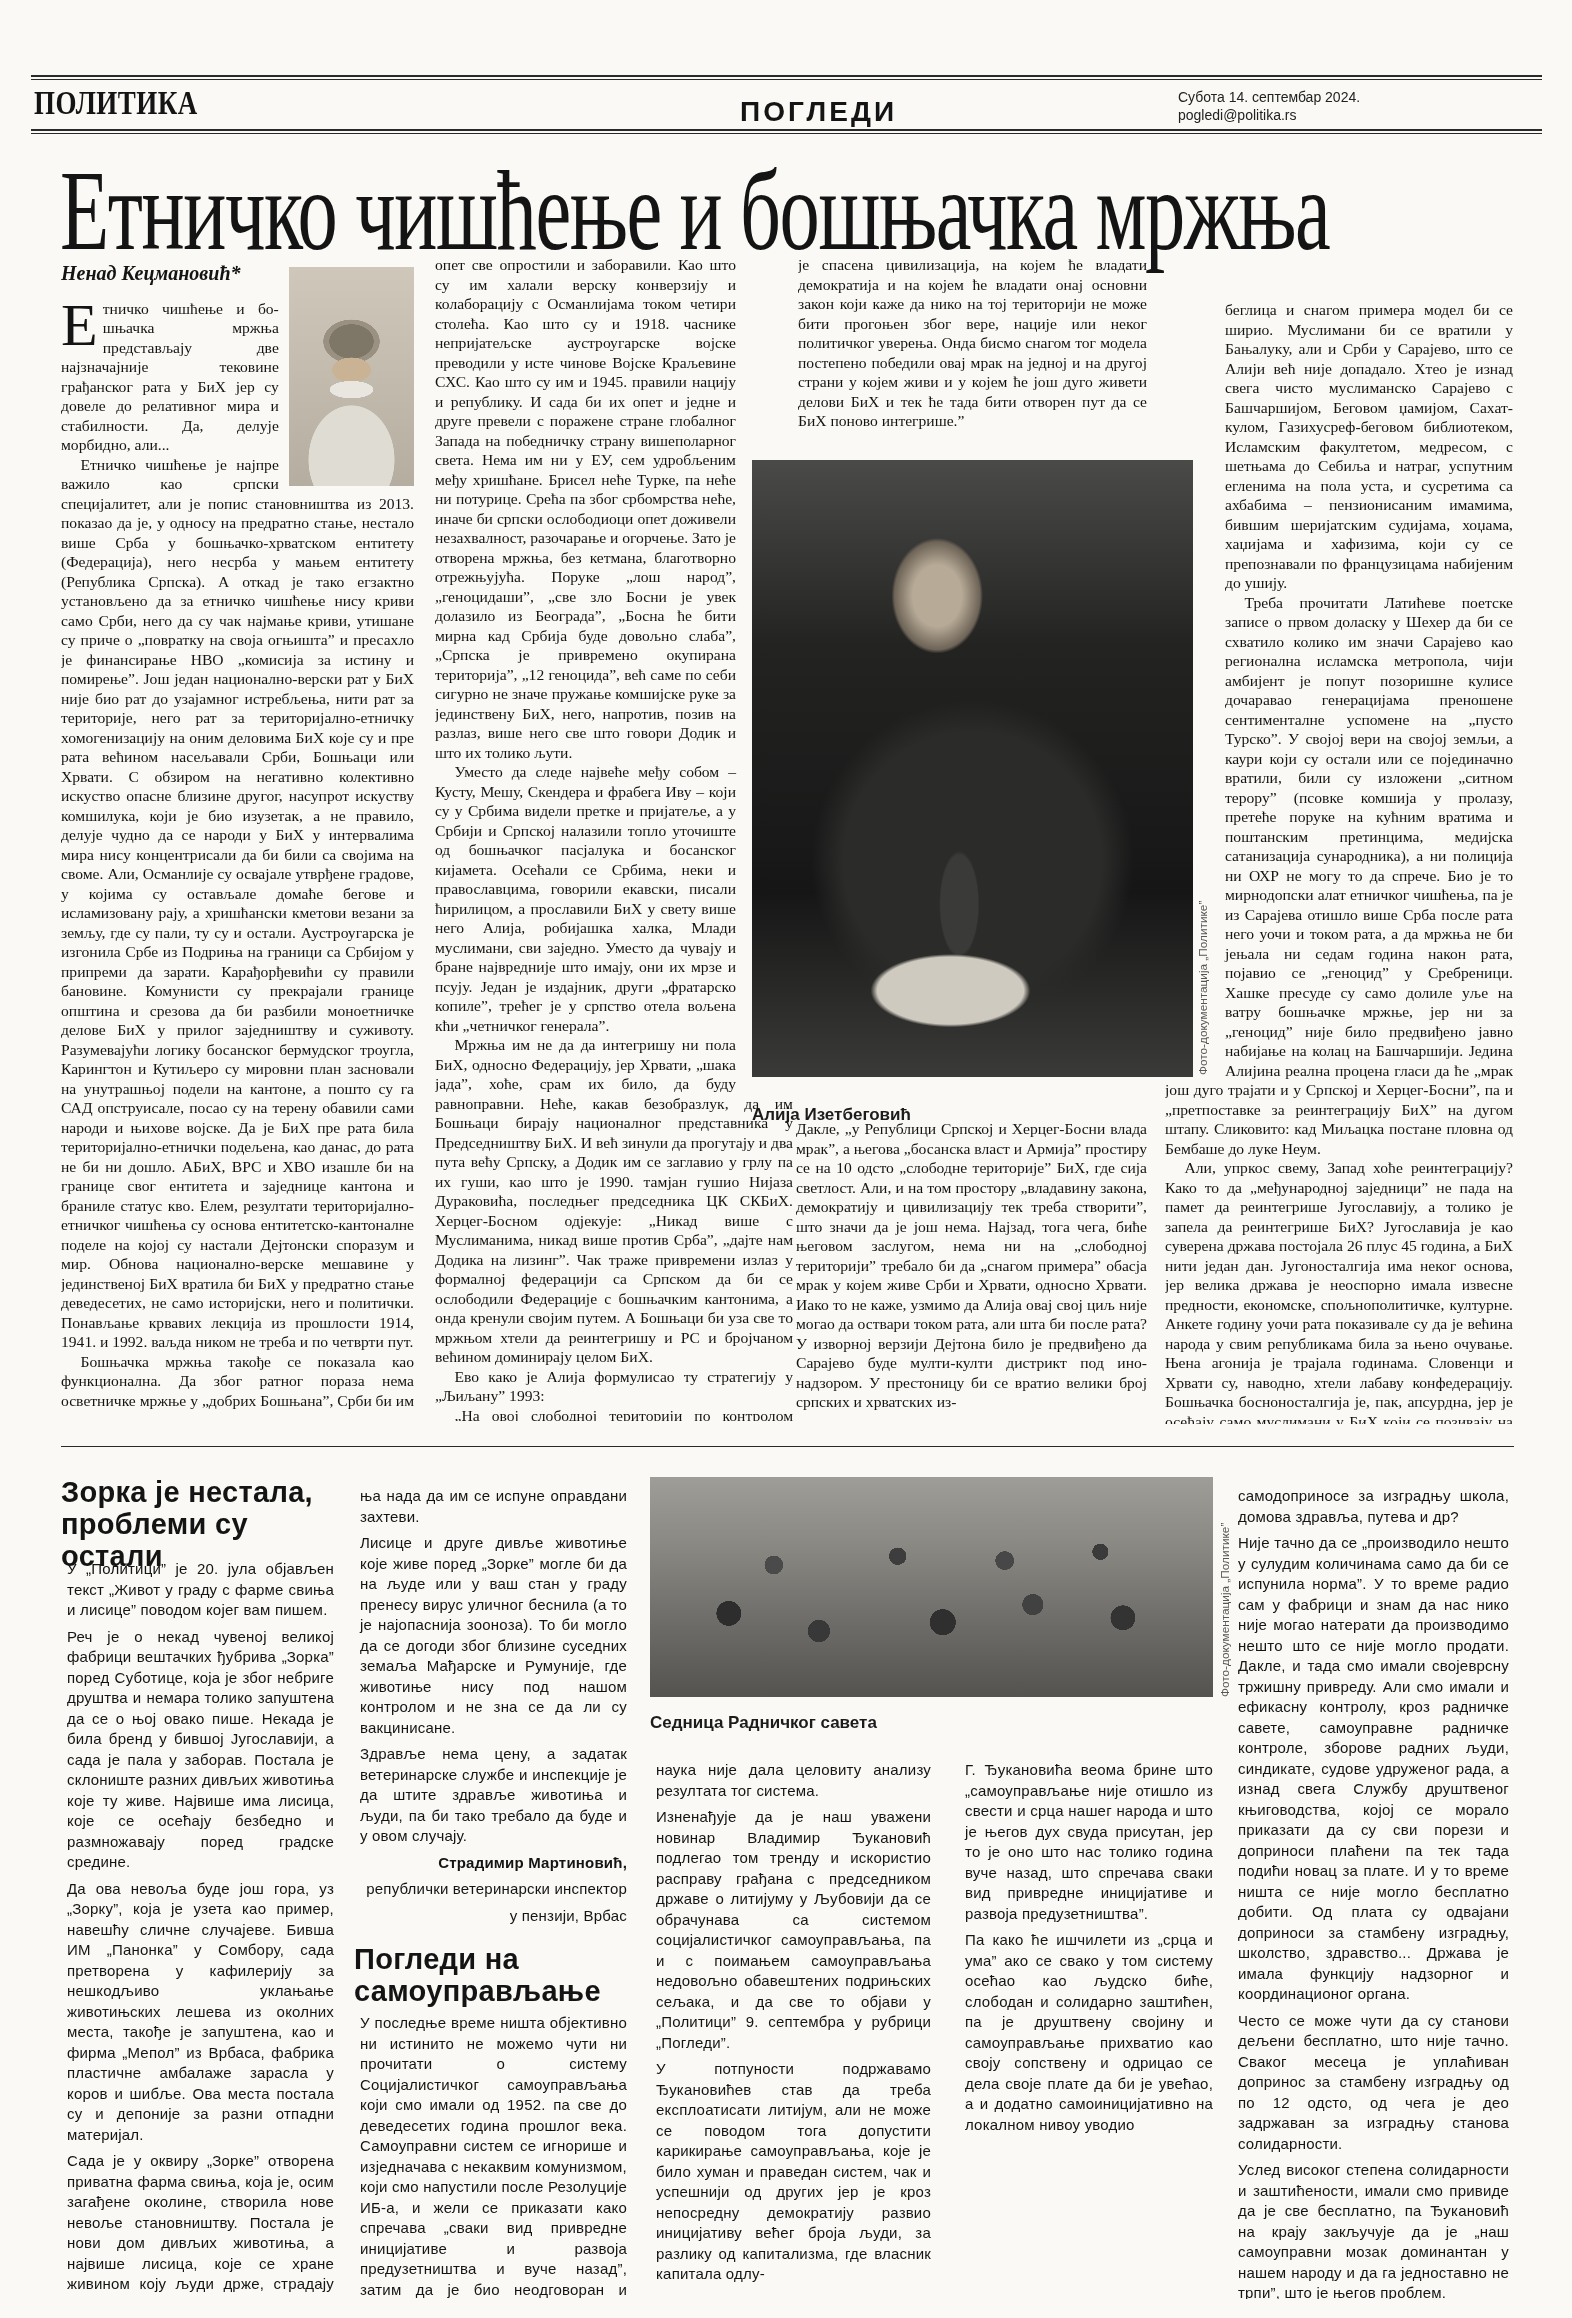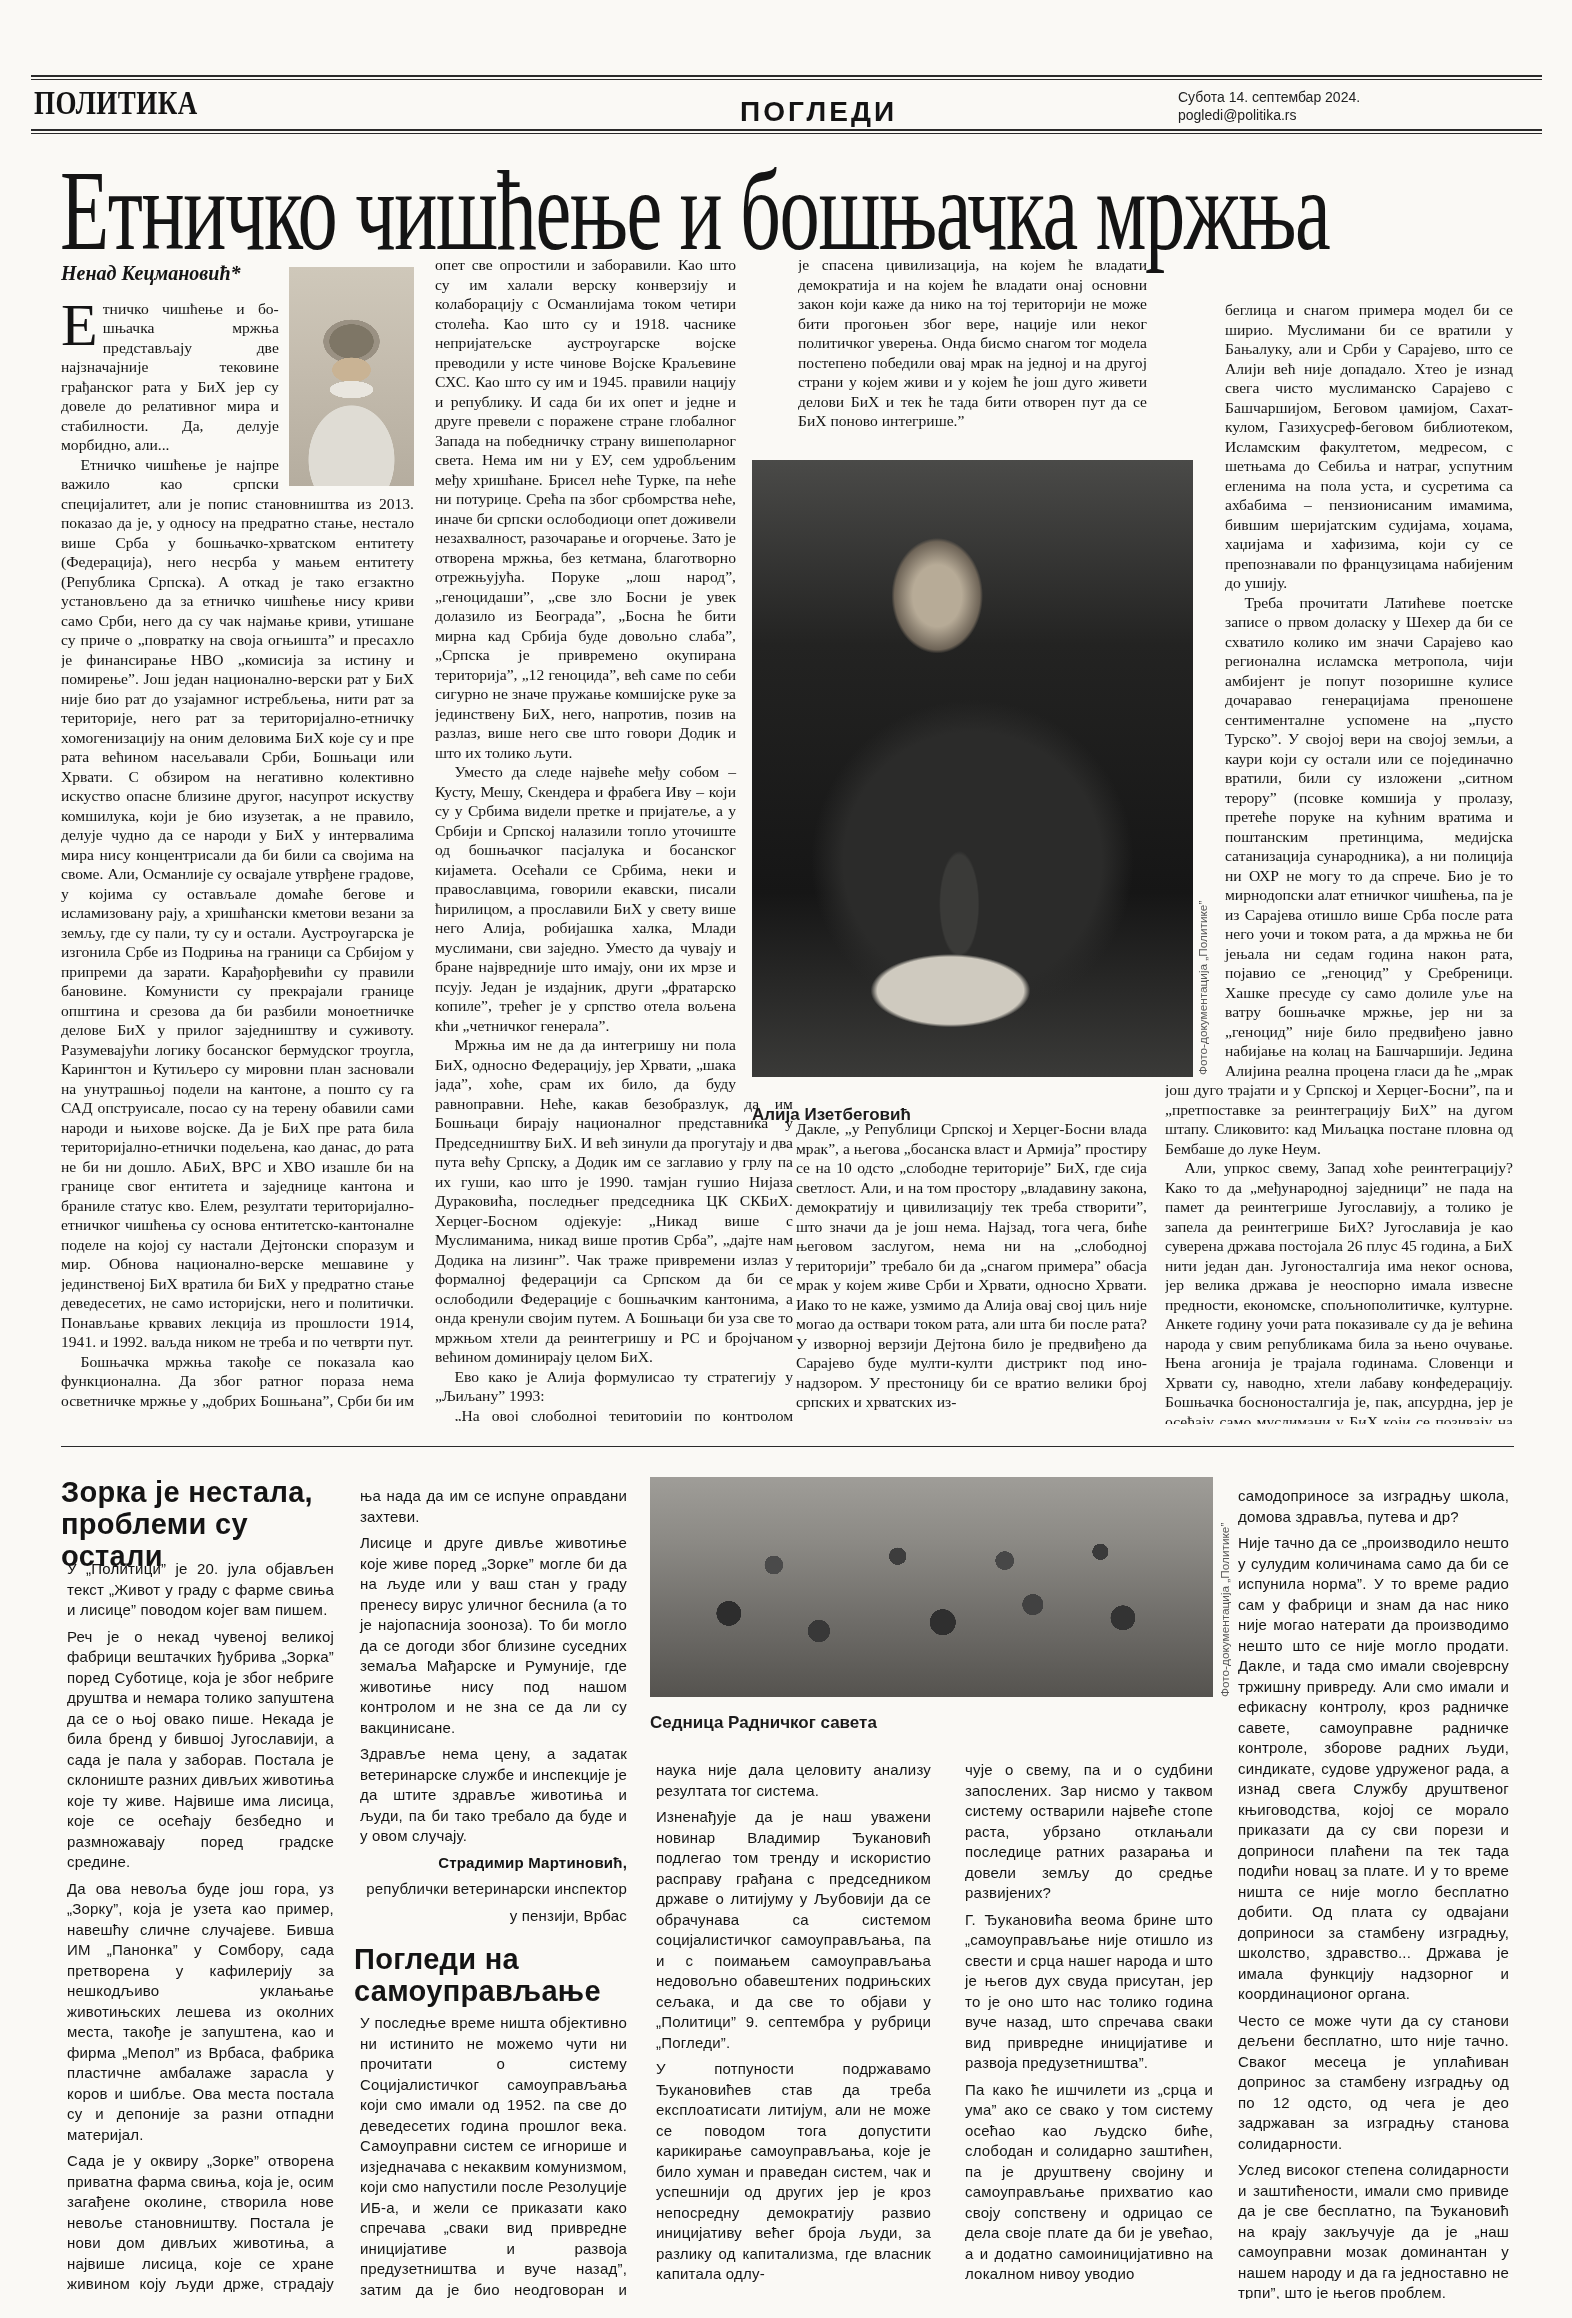--- a/index.html
+++ b/index.html
@@ -143,21 +143,20 @@
   <div class="abs photo photo-crowd" style="left:650px;top:1477px;width:563px;height:220px;"></div>
   <div class="abs credit" style="left:1218px;top:1482px;height:215px;">Фото-документација „Политике”</div>
   <div class="abs caption" style="left:650px;top:1713px;width:563px;">Седница Радничког савета</div>
 
   <div class="abs bodycol2" style="left:650px;top:1754px;width:287px;height:545px;">
     <p>наука није дала целовиту анализу резултата тог система.</p>
     <p>Изненађује да је наш уважени новинар Владимир Ђукановић подлегао том тренду и искористио расправу грађана с председником државе о литијуму у Љубовији да се обрачунава са системом социјалистичког самоуправљања, па и с поимањем самоуправљања недовољно обавештених подрињских сељака, и да све то објави у „Политици” 9. септембра у рубрици „Погледи”.</p>
     <p>У потпуности подржавамо Ђукановићев став да треба експлоатисати литијум, али не може се поводом тога допустити карикирање самоуправљања, које је било хуман и праведан систем, чак и успешнији од других јер је кроз непосредну демократију развио иницијативу већег броја људи, за разлику од капитализма, где власник капитала одлу-</p>
   </div>
   <div class="abs bodycol2" style="left:959px;top:1754px;width:260px;height:545px;">
-    <p>чује о свему, па и о судбини запослених. Зар нисмо у таквом систему остварили највеће стопе раста, убрзано отклањали последице ратних разарања и довели земљу до средње развијених?</p>
     <p>Г. Ђукановића веома брине што „самоуправљање није отишло из свести и срца нашег народа и што је његов дух свуда присутан, јер то је оно што нас толико година вуче назад, што спречава сваки вид привредне иницијативе и развоја предузетништва”.</p>
     <p>Па како ће ишчилети из „срца и ума” ако се свако у том систему осећао као људско биће, слободан и солидарно заштићен, па је друштвену својину и самоуправљање прихватио као своју сопствену и одрицао се дела своје плате да би је увећао, а и додатно самоиницијативно на локалном нивоу уводио</p>
   </div>
 
   <div class="abs bodycol2" style="left:1232px;top:1480px;width:283px;height:819px;">
     <p>самодоприносе за изградњу школа, домова здравља, путева и др?</p>
     <p>Није тачно да се „производило нешто у сулудим количинама само да би се испунила норма”. У то време радио сам у фабрици и знам да нас нико није могао натерати да производимо нешто што се није могло продати. Дакле, и тада смо имали својеврсну тржишну привреду. Али смо имали и ефикасну контролу, кроз радничке савете, самоуправне радничке контроле, зборове радних људи, синдикате, судове удруженог рада, а изнад свега Службу друштвеног књиговодства, којој се морало приказати да су сви порези и доприноси плаћени па тек тада подићи новац за плате. И у то време ништа се није могло бесплатно добити. Од плата су одвајани доприноси за стамбену изградњу, школство, здравство... Држава је имала функцију надзорног и координационог органа.</p>
     <p>Често се може чути да су станови дељени бесплатно, што није тачно. Сваког месеца је уплаћиван допринос за стамбену изградњу од по 12 одсто, од чега је део задржаван за изградњу станова солидарности.</p>
     <p>Услед високог степена солидарности и заштићености, имали смо привиде да је све бесплатно, па Ђукановић на крају закључује да је „наш самоуправни мозак доминантан у нашем народу и да га једноставно не трпи”, што је његов проблем.</p>
     <p class="byline">Живомир Жика Тешић,</p>

